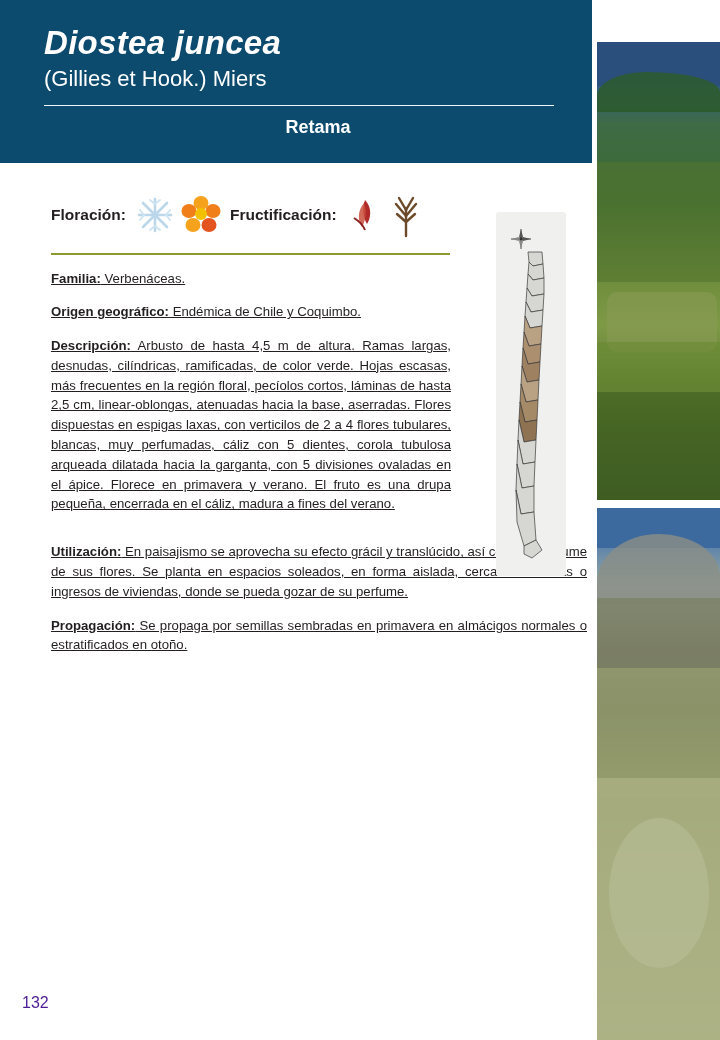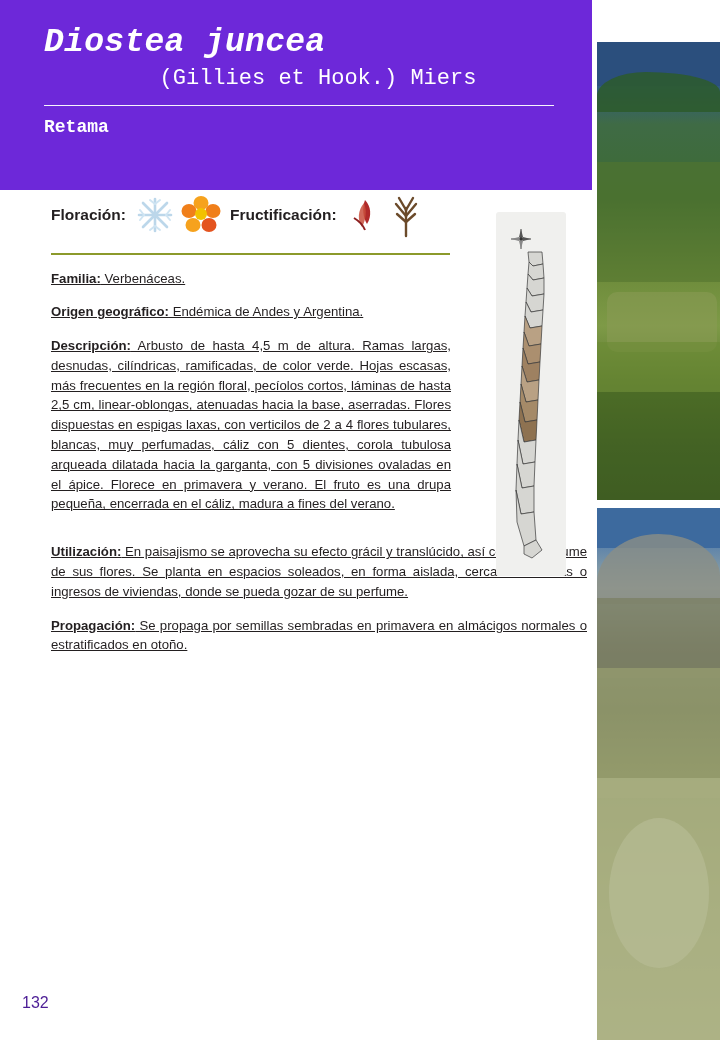--- a/index.html
+++ b/index.html
@@ -15,56 +15,55 @@
     overflow: hidden;
     position: relative;
   }
 
   
   .header {
     position: absolute;
     left: 0;
     top: 0;
     width: 592px;
-    height: 190px;
-    background: #6d28d9;
-    font-family: Liberation Mono, monospace;
+    height: 163px;
+    background: #0c4a6e;
   }
   .header-inner {
     padding: 26px 0 0 44px;
   }
   .sci-name {
     font-size: 33px;
     font-style: italic;
     font-weight: bold;
     color: #ffffff;
     letter-spacing: 0.3px;
     line-height: 1.05;
     margin: 0;
   }
   .authority {
     font-size: 22px;
     color: #ffffff;
     margin: 6px 0 0 0;
     line-height: 1.1;
     font-weight: normal;
-    text-align: center;
   }
   .header-rule {
     width: 510px;
     height: 1px;
     background: #ffffff;
     margin: 14px 0 0 0;
     opacity: 0.95;
   }
   .common-name {
     font-size: 18px;
     font-weight: bold;
     color: #ffffff;
     margin: 11px 0 0 0;
+    text-align: center;
   }
 
   
   .photo-col {
     position: absolute;
     right: 0;
     top: 42px;
     width: 123px;
     height: 998px;
   }
@@ -286,21 +285,21 @@
     </span>
   </div>
 
   <div class="rule-olive"></div>
 
   <div class="body-text">
     <p class="para">
       <span class="lbl">Familia:</span><span> Verbenáceas.</span>
     </p>
     <p class="para">
-      <span class="lbl">Origen geográfico:</span><span> Endémica de Andes y Argentina.</span>
+      <span class="lbl">Origen geográfico:</span><span> Endémica de Chile y Coquimbo.</span>
     </p>
     <p class="para">
       <span class="lbl">Descripción:</span><span> Arbusto de hasta 4,5 m de altura. Ramas largas, desnudas, cilíndricas, ramificadas, de color verde. Hojas escasas, más frecuentes en la región floral, pecíolos cortos, láminas de hasta 2,5 cm, linear-oblongas, atenuadas hacia la base, aserradas. Flores dispuestas en espigas laxas, con verticilos de 2 a 4 flores tubulares, blancas, muy perfumadas, cáliz con 5 dientes, corola tubulosa arqueada dilatada hacia la garganta, con 5 divisiones ovaladas en el ápice. Florece en primavera y verano. El fruto es una drupa pequeña, encerrada en el cáliz, madura a fines del verano.</span>
     </p>
   </div>
 
   <div class="body-text wide">
     <p class="para">
       <span class="lbl">Utilización:</span><span> En paisajismo se aprovecha su efecto grácil y translúcido, así como el perfume de sus flores. Se planta en espacios soleados, en forma aislada, cerca de terrazas o ingresos de viviendas, donde se pueda gozar de su perfume.</span>
     </p>

